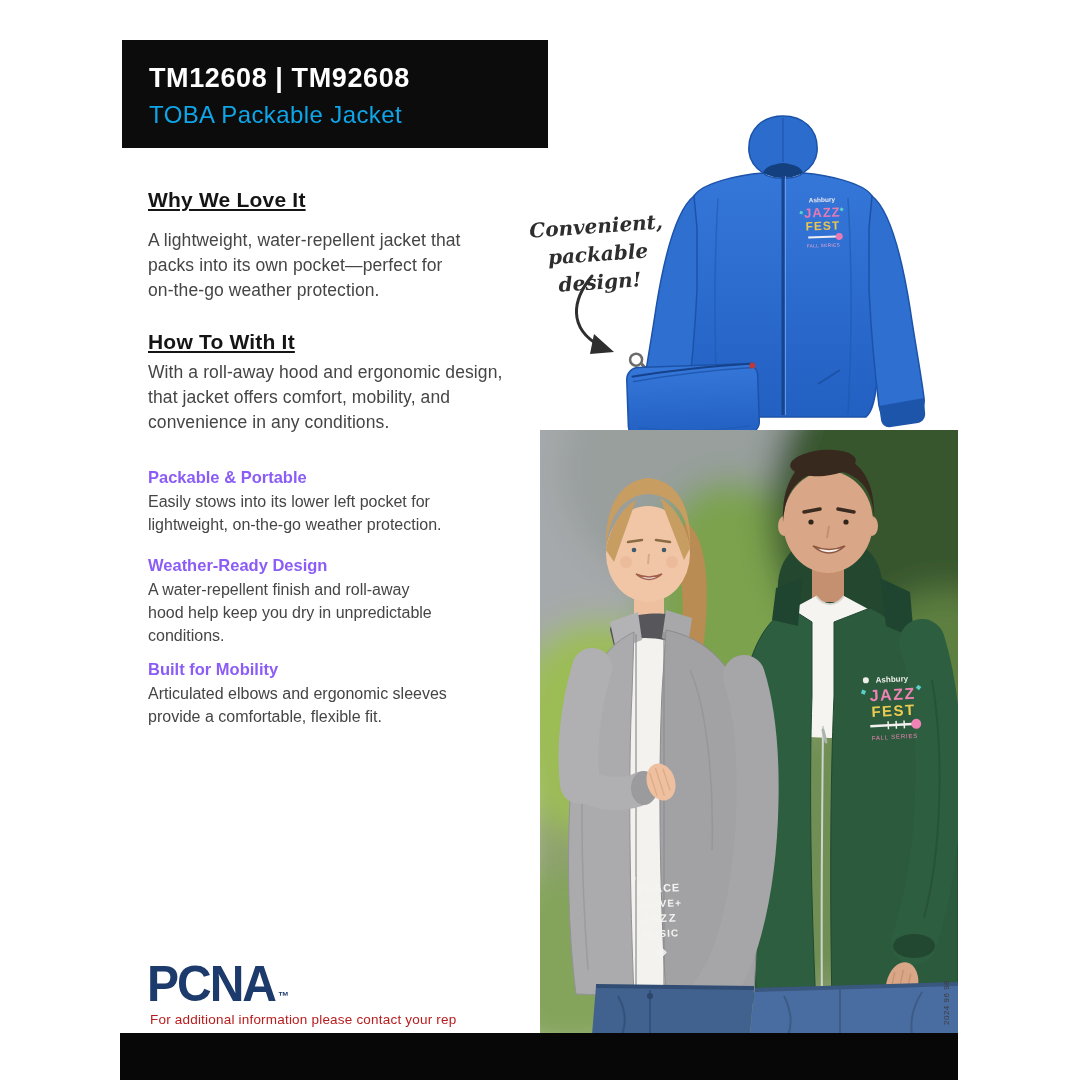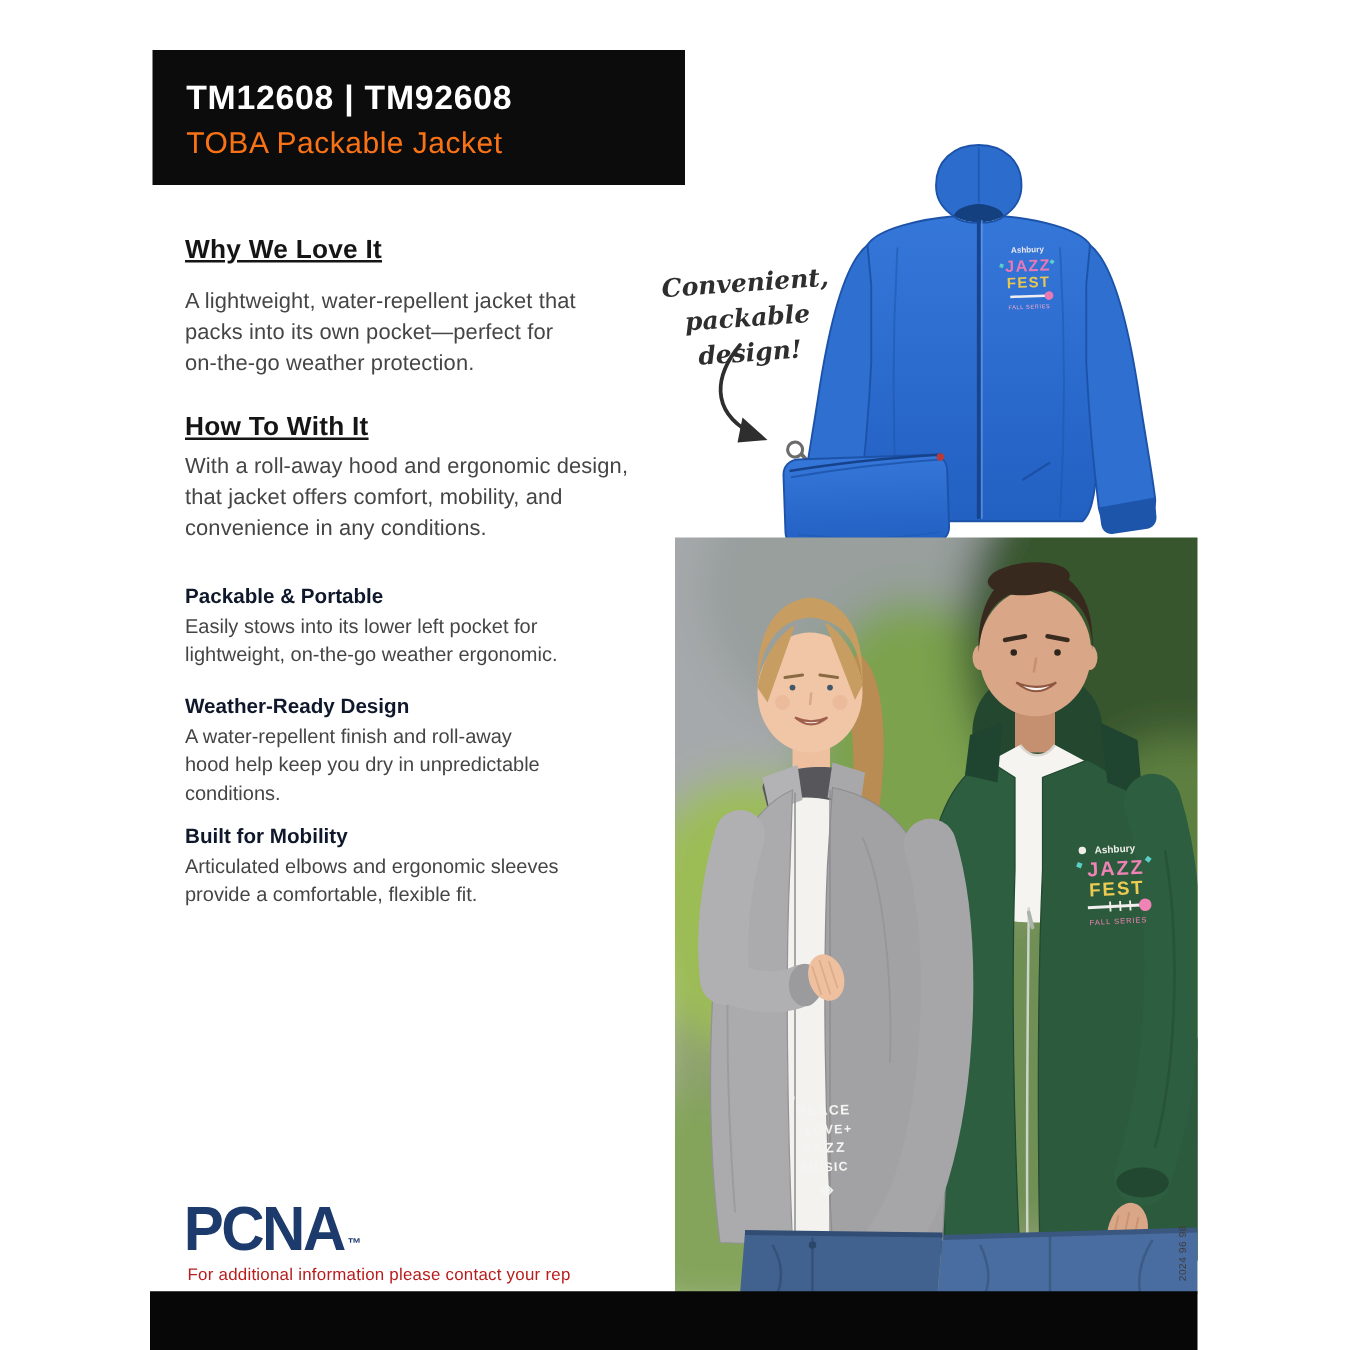--- a/index.html
+++ b/index.html
@@ -3,28 +3,28 @@
 <meta charset="utf-8">
 <style>
   html,body{margin:0;padding:0;background:#ffffff;}
   .page{position:relative;width:1080px;height:1080px;background:#ffffff;overflow:hidden;
         font-family:"Liberation Sans", sans-serif;}
 
   
   .header-box{position:absolute;left:122px;top:40px;width:426px;height:108px;background:#0c0c0c;
               color:#fff;box-sizing:border-box;padding:23px 0 0 27px;}
   .sku{font-size:27px;font-weight:bold;letter-spacing:.6px;}
-  .pname{font-size:24px;font-weight:400;margin-top:7px;letter-spacing:.4px;color:#f97316;}
+  .pname{font-size:24px;font-weight:400;margin-top:7px;letter-spacing:.4px;color:#0ea5e9;}
 
   
   .abs{position:absolute;}
   .col{left:148px;width:404px;}
   .sec-h{font-size:21px;font-weight:bold;color:#151515;letter-spacing:.2px;margin:0;text-decoration:underline;}
   .sec-p{font-size:17.5px;color:#454545;line-height:25px;margin:0;white-space:pre-line;letter-spacing:.1px;}
-  .feat-h{font-size:16.5px;font-weight:bold;color:#0f172a;margin:0;}
+  .feat-h{font-size:16.5px;font-weight:bold;color:#8b5cf6;margin:0;}
   .feat-p{font-size:16px;color:#454545;line-height:23px;margin:3px 0 0;white-space:pre-line;}
 
   
   .annotation{position:absolute;left:508px;top:212px;width:180px;text-align:center;
               font-family:"DejaVu Serif", serif;font-style:italic;font-weight:600;
               font-size:20px;line-height:28px;color:#2e2e2e;transform:rotate(-4deg);
               white-space:pre-line;}
 
   
   .pcna{position:absolute;left:147px;top:956px;color:#1d3a6d;font-weight:bold;
@@ -51,21 +51,21 @@
 on-the-go weather protection.</p>
 
   <h2 class="abs col sec-h" style="top:330px">How To With It</h2>
   <p class="abs col sec-p" style="top:360px">With a roll-away hood and ergonomic design,
 that jacket offers comfort, mobility, and
 convenience in any conditions.</p>
 
   <div class="abs col" style="top:468px">
     <h3 class="feat-h">Packable &amp; Portable</h3>
     <p class="feat-p">Easily stows into its lower left pocket for
-lightweight, on-the-go weather ergonomic.</p>
+lightweight, on-the-go weather protection.</p>
   </div>
   <div class="abs col" style="top:660px">
     <h3 class="feat-h">Built for Mobility</h3>
     <p class="feat-p">Articulated elbows and ergonomic sleeves
 provide a comfortable, flexible fit.</p>
   </div>
   <div class="abs col" style="top:556px">
     <h3 class="feat-h">Weather-Ready Design</h3>
     <p class="feat-p">A water-repellent finish and roll-away
 hood help keep you dry in unpredictable

